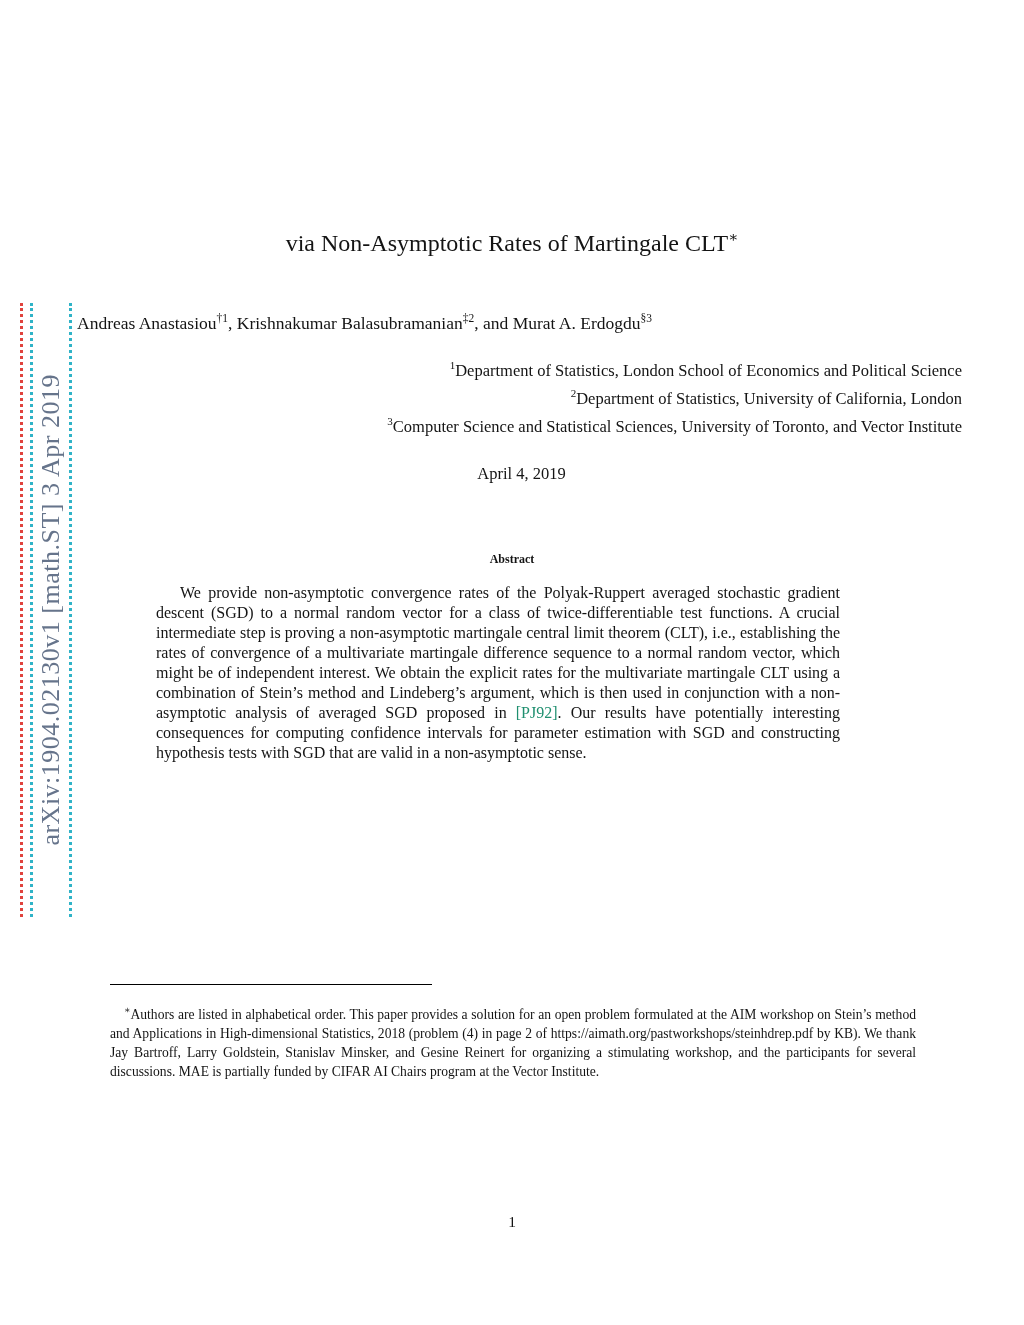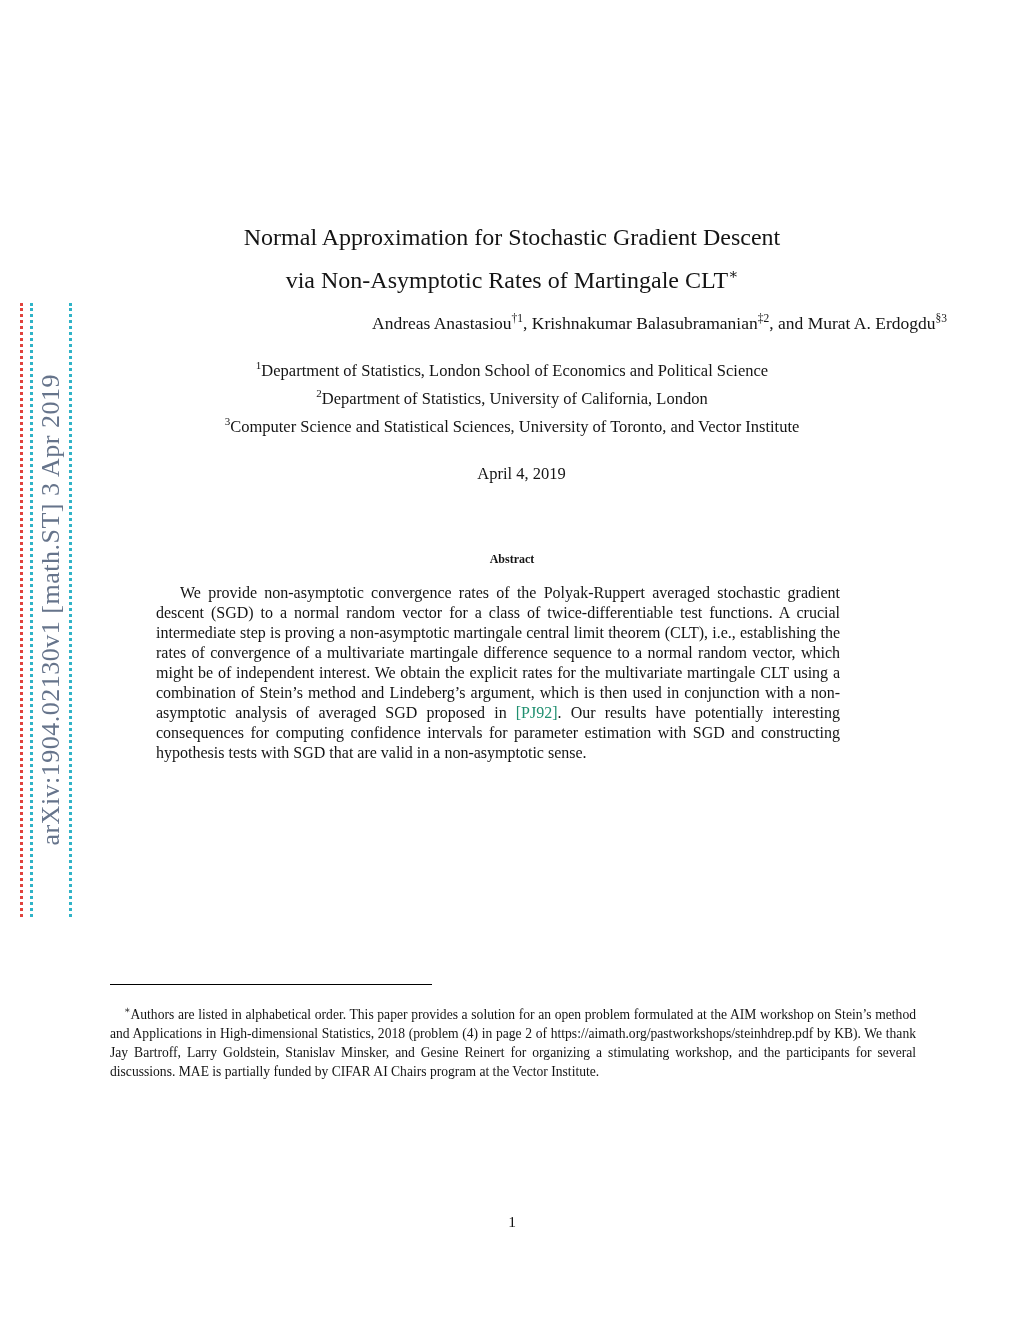--- a/index.html
+++ b/index.html
@@ -23,24 +23,24 @@
   }
   .arxiv .stamptext {
     writing-mode: vertical-rl; transform: rotate(180deg);
     font-size: 26px; letter-spacing: 0.5px; white-space: nowrap;
     color: var(--stamp_text, #67748a);
   }
 
   .title { position: absolute; top: 219px; left: 112px; width: 800px; text-align: center; font-size: 24px; line-height: 37px; }
   .title sup { font-size: 15px; }
 
-  .authors { position: absolute; top: 312px; left: 77px; width: 870px; text-align: right; font-size: 17.5px; }
+  .authors { position: absolute; top: 312px; left: 77px; width: 870px; text-align: left; font-size: 17.5px; }
   .authors sup { font-size: 11.5px; }
 
-  .affils { position: absolute; top: 354px; left: 62px; width: 900px; text-align: center; font-size: 16.5px; line-height: 23.5px; }
+  .affils { position: absolute; top: 354px; left: 62px; width: 900px; text-align: right; font-size: 16.5px; line-height: 23.5px; }
   .affils sup { font-size: 11px; }
 
   .date { position: absolute; top: 464px; left: 0; width: 1024px; text-align: center; font-size: 16.5px; padding-left: 19px; }
 
   .abstract-head { position: absolute; top: 552px; left: 0; width: 1024px; text-align: center; font-weight: bold; font-size: 12px; }
   .abstract-body {
     position: absolute; top: 583px; left: 156px; width: 684px;
     font-size: 16px; line-height: 20px; text-align: justify; text-indent: 24px;
   }
   .cite { color: var(--citation, #1f8f6f); text-decoration: none; cursor: pointer; }
@@ -63,21 +63,20 @@
 <div class="page">
 
   <div class="arxiv">
     <div class="redline"></div>
     <div class="stampbox">
       <div class="stamptext">arXiv:1904.02130v1  [math.ST]  3 Apr 2019</div>
     </div>
   </div>
 
   <div class="title">
-    <div>Normal Approximation for Stochastic Gradient Descent</div>
     <div><span>via Non-Asymptotic Rates of Martingale CLT</span><sup>∗</sup></div>
   </div>
 
   <div class="authors"><span>Andreas Anastasiou</span><sup>†1</sup><span>, </span><span>Krishnakumar Balasubramanian</span><sup>‡2</sup><span>, and </span><span>Murat A. Erdogdu</span><sup>§3</sup></div>
 
   <div class="affils">
     <div><sup>1</sup><span>Department of Statistics, London School of Economics and Political Science</span></div>
     <div><sup>2</sup><span>Department of Statistics, University of California, London</span></div>
     <div><sup>3</sup><span>Computer Science and Statistical Sciences, University of Toronto, and Vector Institute</span></div>
   </div>

